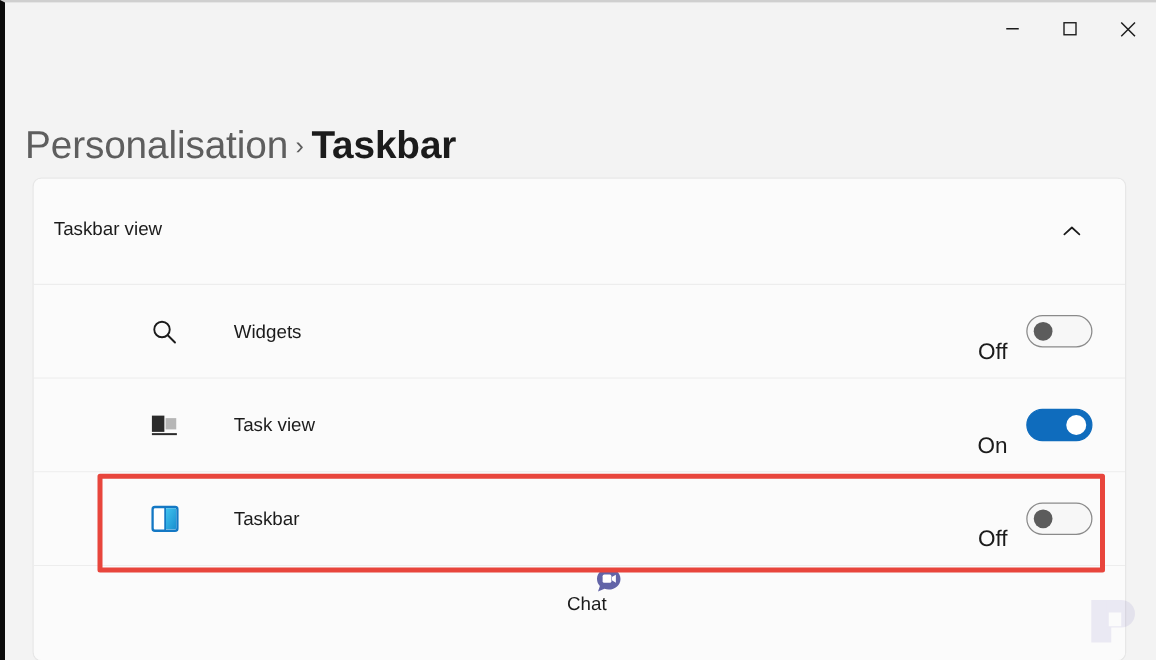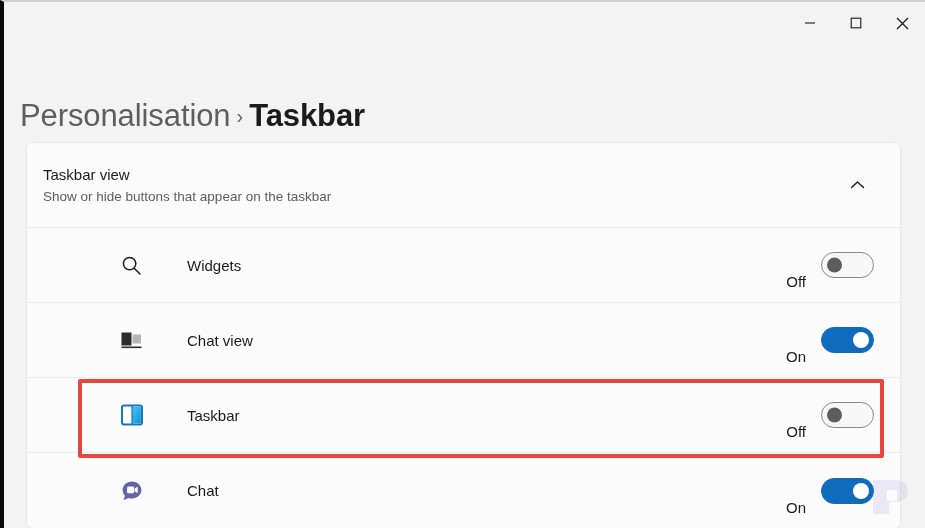--- a/index.html
+++ b/index.html
@@ -123,39 +123,39 @@
   .row {
     height: 75px;
     display: flex;
     align-items: center;
     padding: 0 26px 0 16px;
     box-sizing: border-box;
     background: #fbfbfb;
     border-bottom: 1px solid #ededed;
     position: relative;
   }
-  .row:last-child { border-bottom: none; }
+  .row:last-child { border-bottom: none; flex-direction: column; }
 
   .row-icon {
     width: 44px;
     min-width: 44px;
     display: flex;
     align-items: center;
     justify-content: flex-start;
     padding-left: 78px;
     box-sizing: content-box;
   }
   .row-label {
     flex: 1;
     font-size: 15px;
     color: #1b1b1b;
     padding-left: 22px;
   }
   .row-state {
-    font-size: 15px;
+    font-size: 18px;
     color: #1b1b1b;
     margin-right: 15px;
     margin-top: 33px;
   }
 
   
   .toggle {
     width: 53px;
     height: 26px;
     border-radius: 13px;
@@ -253,21 +253,20 @@
     <span class="crumb-parent">Personalisation</span>
     <span class="crumb-sep">›</span>
     <span class="crumb-current">Taskbar</span>
   </div>
 
   <div class="card">
 
     <div class="card-header">
       <div class="card-header-text">
         <div class="card-title">Taskbar view</div>
-        <div class="card-sub">Show or hide buttons that appear on the taskbar</div>
       </div>
       <div class="chevron-btn">
         <svg width="15" height="10" viewBox="0 0 15 10">
           <polyline points="1.5,7.5 7.5,2 13.5,7.5" fill="none" stroke="#1b1b1b" stroke-width="1.4" stroke-linecap="round" stroke-linejoin="round"></polyline>
         </svg>
       </div>
     </div>
 
     <div class="rows">
 
@@ -286,21 +285,21 @@
       </div>
 
       <div class="row">
         <div class="row-icon">
           <svg class="taskview-ico" width="22" height="20" viewBox="0 0 22 20">
             <rect x="0.5" y="2.5" width="10" height="13" fill="#2b2b2b"></rect>
             <rect x="11.5" y="4.5" width="8.5" height="9" fill="#b6b6b6"></rect>
             <rect x="0.5" y="16.5" width="20" height="1.6" fill="#2b2b2b"></rect>
           </svg>
         </div>
-        <div class="row-label">Chat view</div>
+        <div class="row-label">Task view</div>
         <div class="row-state">On</div>
         <div class="toggle on">
           <div class="knob"></div>
         </div>
       </div>
 
       <div class="row">
         <div class="row-icon">
           <svg class="widgets-ico" width="22" height="22" viewBox="0 0 22 22">
             <defs>

